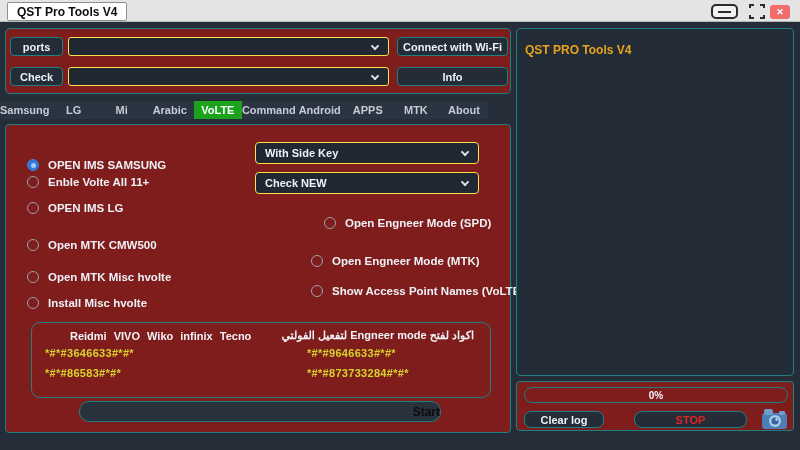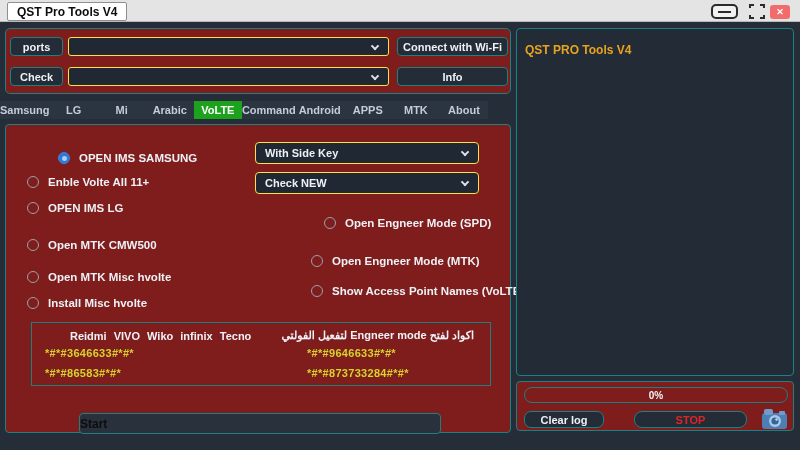--- a/index.html
+++ b/index.html
@@ -59,31 +59,31 @@
   .radio {
     width:12px; height:12px; border-radius:50%;
     border:1.5px solid #99a1ab; background:transparent;
     display:flex; align-items:center; justify-content:center; flex:none;
   }
   .radio-dot { display:none; width:5px; height:5px; border-radius:50%; background:#aaccf2; }
   .radio-row.selected .radio { border-color:#3b82dd; background:#2d78d8; }
   .radio-row.selected .radio-dot { display:block; }
   .radio-label { font-size:11.5px; color:#eef1f5; white-space:nowrap; }
   
-  .codes-box { position:absolute; left:25px; top:197px; width:460px; height:64px;
-               border:1px solid #1d8081; border-radius:0; }
+  .codes-box { position:absolute; left:25px; top:197px; width:460px; height:76px;
+               border:1px solid #1d8081; border-radius:9px; }
   .codes-brands { position:absolute; left:38px; top:7px; font-size:11px; color:#f0f2f6; word-spacing:4px; }
   .codes-arabic { position:absolute; right:16px; top:6px; font-size:11px; color:#f0f2f6; direction:rtl; }
   .code { position:absolute; font-size:11px; color:#d5d32c; letter-spacing:0.3px; }
   
   .start-btn {
-    position:absolute; left:73px; top:288px; width:362px; height:21px;
-    border:1px solid #1d8081; border-radius:4px; background:#29313d;
+    position:absolute; left:73px; top:276px; width:362px; height:21px;
+    border:1px solid #1d8081; border-radius:10px; background:#29313d;
     color:#0d0d0d; font-size:12px;
-    display:flex; align-items:center; justify-content:flex-start; cursor:pointer;
+    display:flex; align-items:center; justify-content:flex-end; cursor:pointer;
   }
   
   .log-header { position:absolute; left:8px; top:14px; font-size:12px; color:#e8a41e; }
   .progress {
     position:absolute; left:7px; top:5px; width:264px; height:16px;
     border:1px solid #1d8081; border-radius:8px;
     display:flex; align-items:center; justify-content:center;
     color:#f2f4f7; font-size:10px;
   }
   .stop-text { color:#e02424;border-radius:8px; }
@@ -163,21 +163,21 @@
     <div class="tab">
         <span>MTK</span>
       </div>
     <div class="tab">
         <span>About</span>
       </div>
   </div>
 
   <div class="panel" style="left:5px; top:124px; width:506px; height:309px; border-radius:4px;">
 
-    <div class="radio-row selected" style="left:21px; top:27px;margin-left:31px;">
+    <div class="radio-row selected" style="left:21px; top:34px;">
       <span class="radio">
           <span class="radio-dot"></span>
         </span>
       <span class="radio-label">OPEN IMS SAMSUNG</span>
     </div>
     <div class="radio-row" style="left:21px; top:51px;">
       <span class="radio"></span>
       <span class="radio-label">Enble Volte All 11+</span>
     </div>
     <div class="radio-row" style="left:21px; top:77px;">

